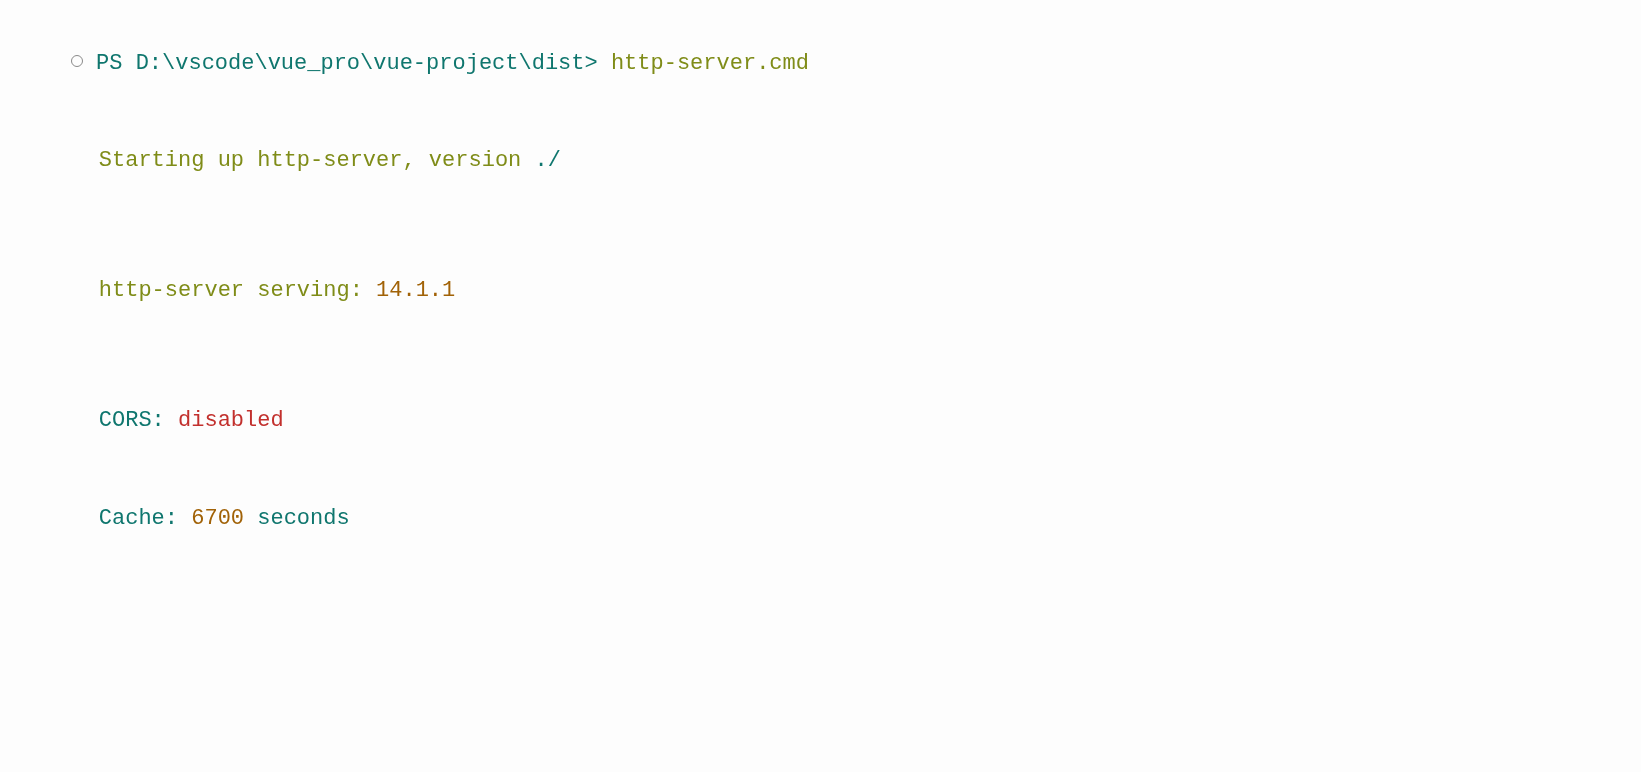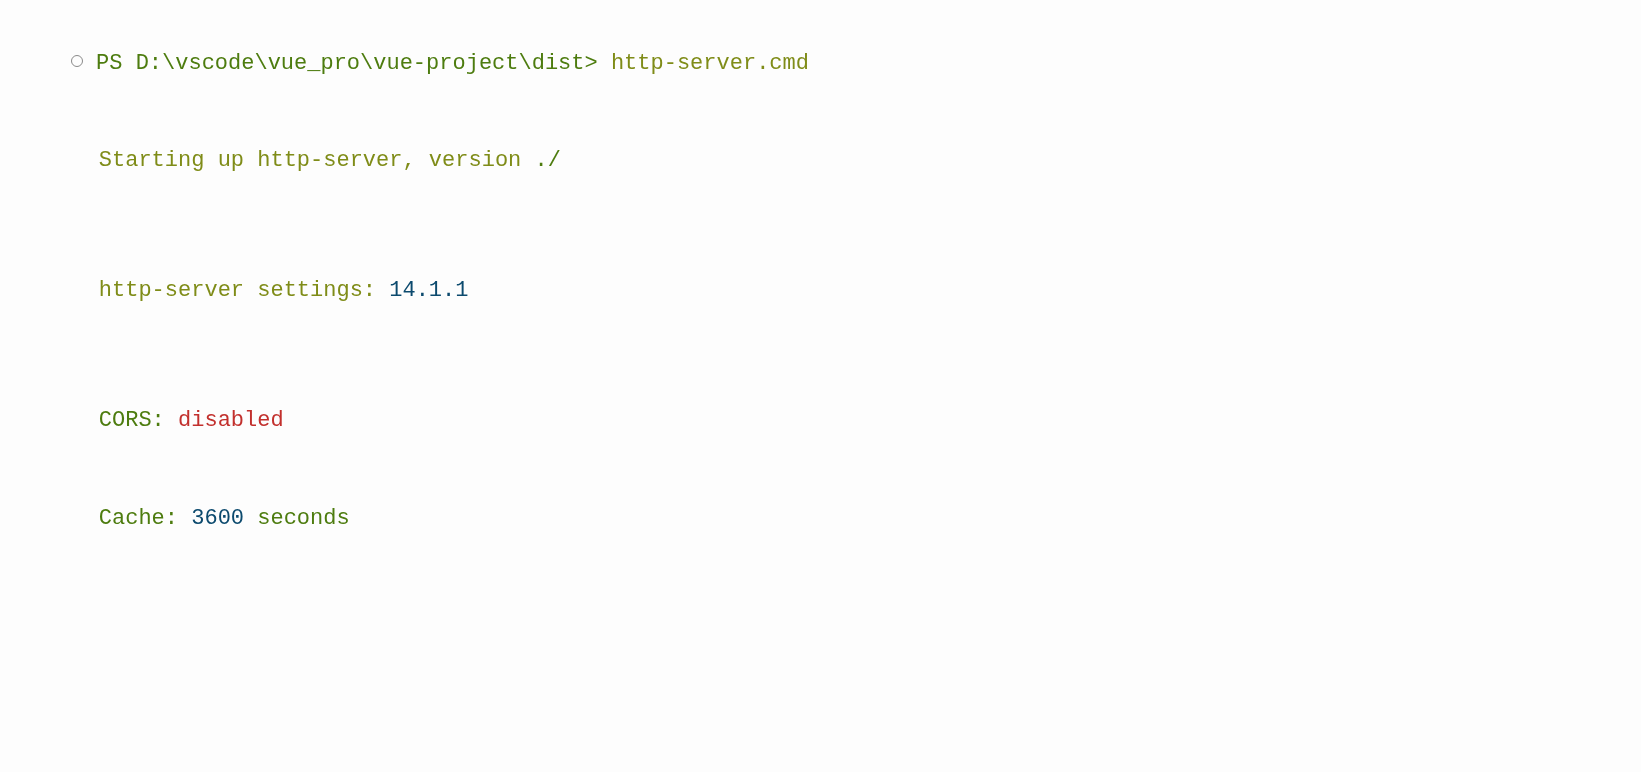--- a/index.html
+++ b/index.html
@@ -25,52 +25,52 @@
     height: 10px;
     border: 1.5px solid #8a8a8a;
     border-radius: 50%;
     vertical-align: 2px;
   }
   .line {
     white-space: pre;
   }
   .indent1 { padding-left: 28px; }
   .yellow { color: #7f8c18; margin-top: 12px; }
-  .cyan   { color: #0c4a6e; }
+  .cyan   { color: #a16207; }
   .red    { color: #c2302d; margin-top: 15px; }
-  .dark   { color: #4d7c0f; }
+  .dark   { color: #0f766e; }
 </style>
 </head>
 <body>
 
 <div class="container">
 
   <div class="line">
     <span class="gutter-icon"></span>&nbsp;<span class="dark">PS </span><span class="dark">D:\vscode\vue_pro\vue-project\dist&gt; </span><span class="yellow">http-server.cmd</span>
   </div>
 
   <div class="line indent1">
     <span class="yellow">Starting up http-server, version </span><span class="dark">./</span>
   </div>
 
   <div class="line indent1">&nbsp;</div>
 
   <div class="line indent1">
-    <span class="yellow">http-server settings: </span><span class="cyan">14.1.1</span>
+    <span class="yellow">http-server serving: </span><span class="cyan">14.1.1</span>
   </div>
 
   <div class="line indent1">&nbsp;</div>
 
 
   <div class="line indent1">
     <span class="dark">CORS: </span><span class="red">disabled</span>
   </div>
 
   <div class="line indent1">
-    <span class="dark">Cache: </span><span class="cyan">3600 </span><span class="dark">seconds</span>
+    <span class="dark">Cache: </span><span class="cyan">6700 </span><span class="dark">seconds</span>
   </div>
 
 
   <div class="line indent1">
     
   </div>
 
 </div>
 
 </body></html>

